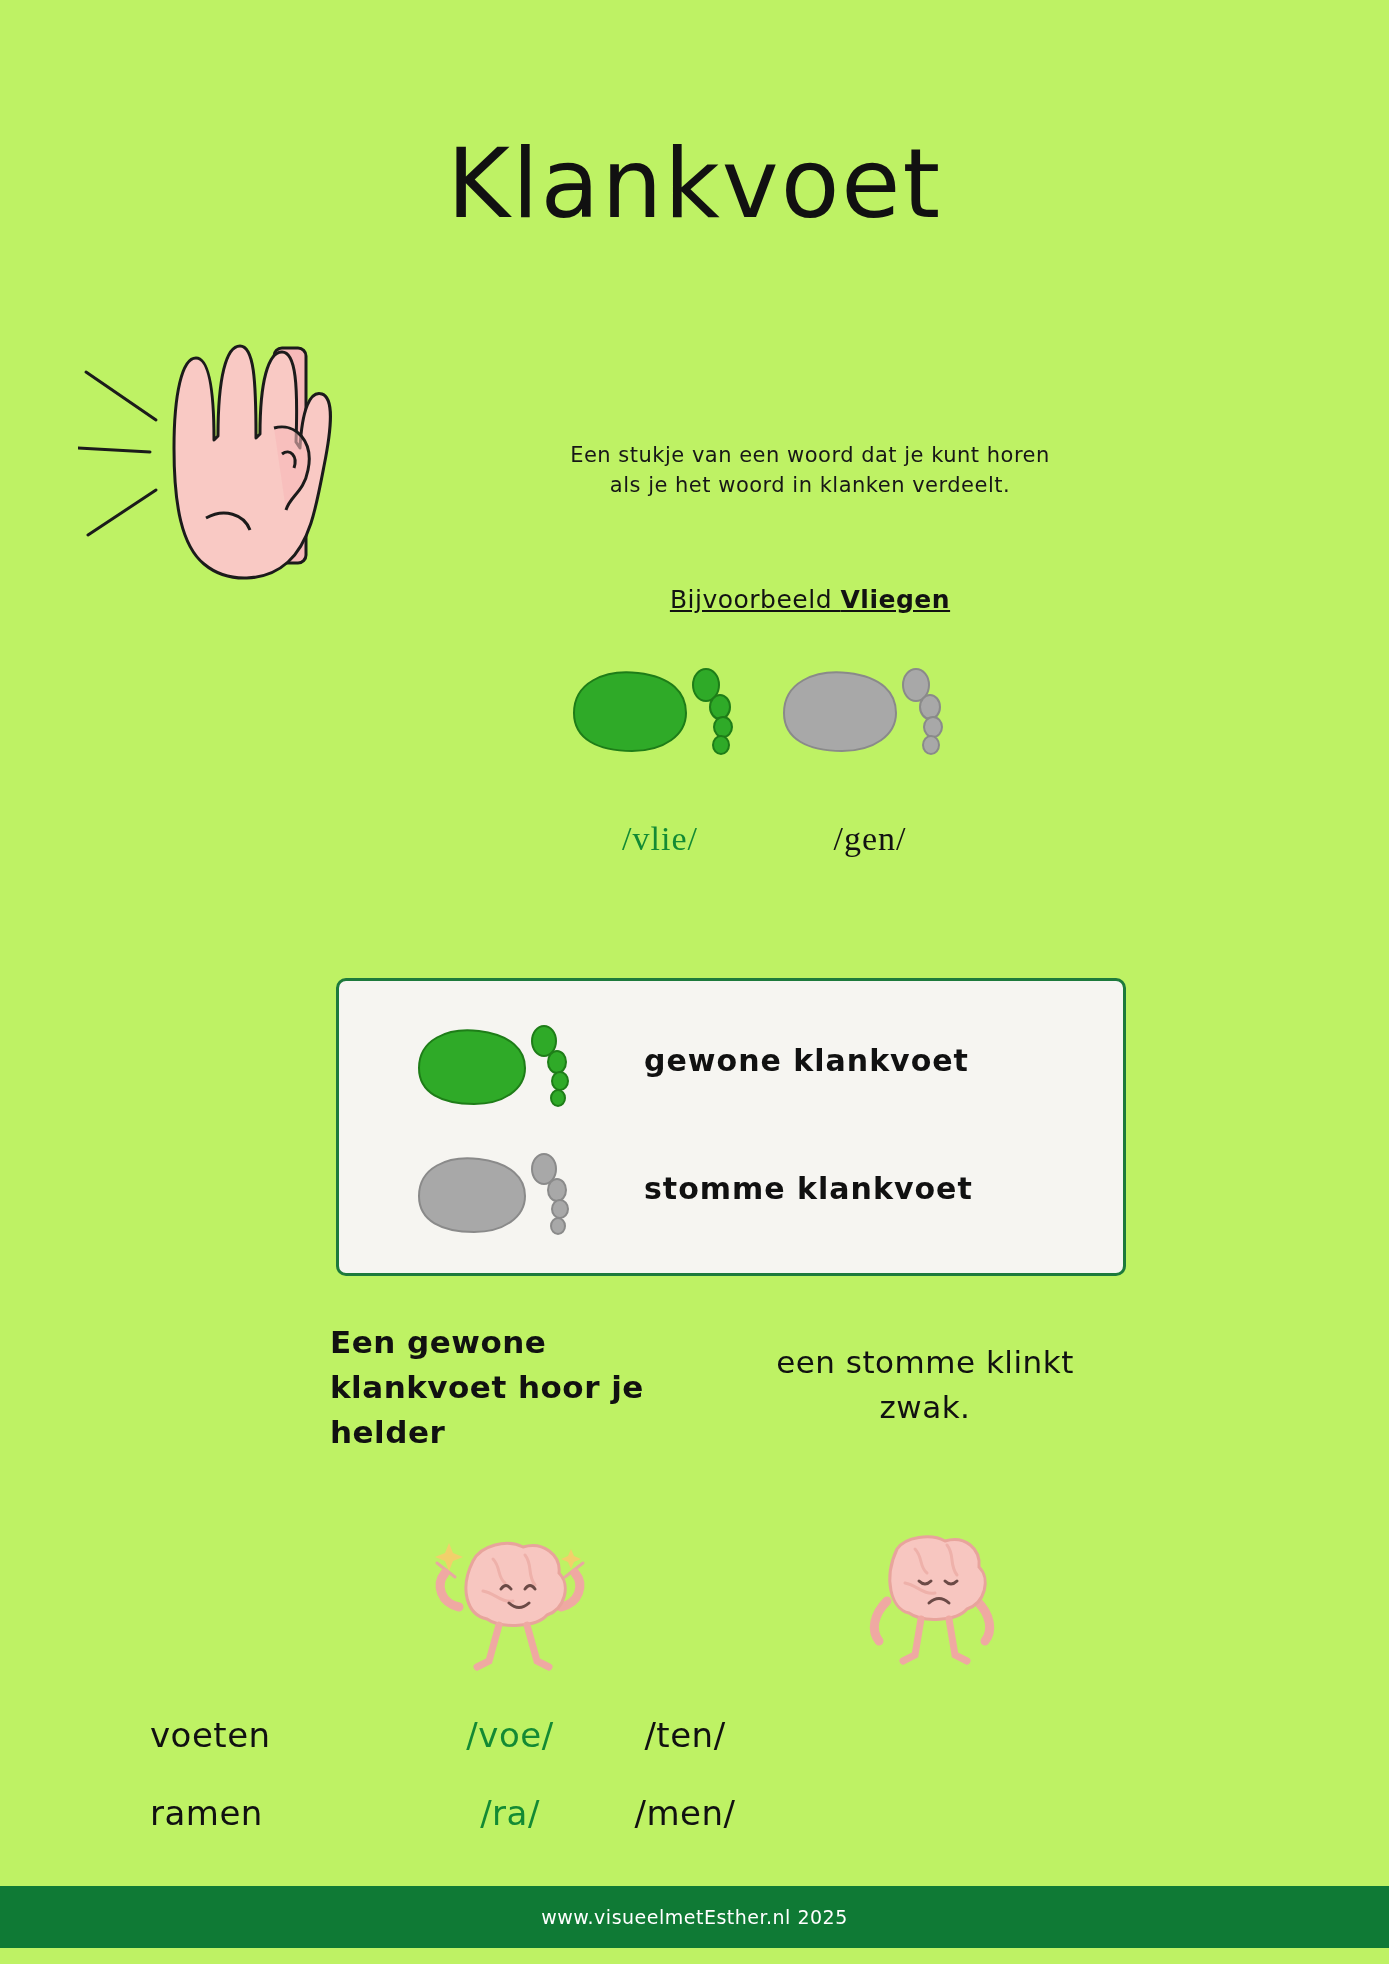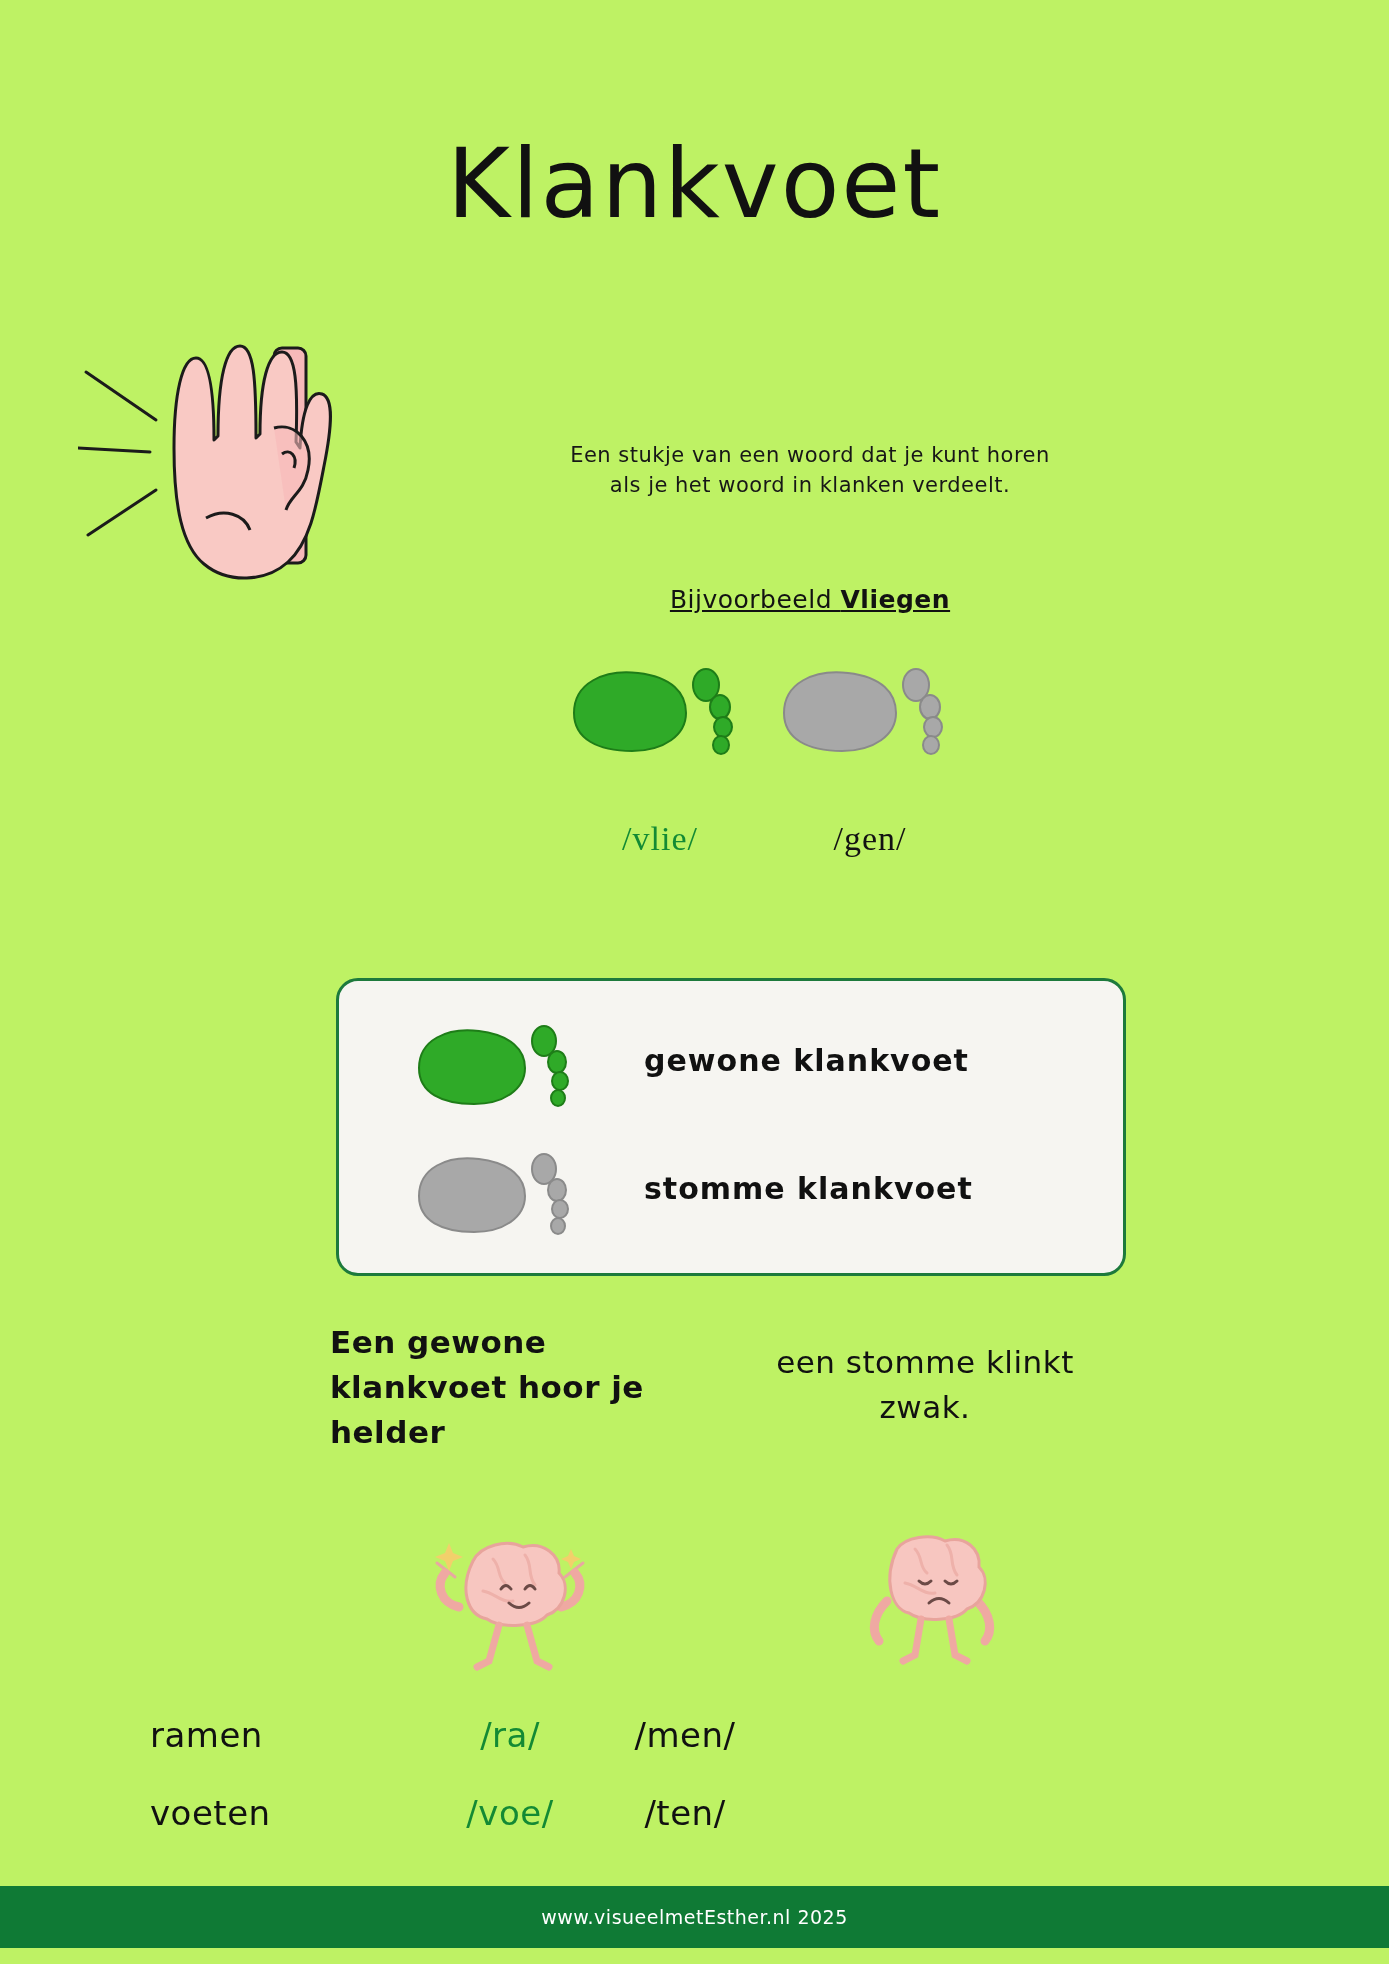--- a/index.html
+++ b/index.html
@@ -97,21 +97,21 @@
   .syl.dark  { color: #121212; }
 
   
   .legend {
     position: absolute;
     left: 336px;
     top: 978px;
     width: 790px;
     height: 298px;
     border: 3px solid #1d7a3c;
-    border-radius: 22px;
+    border-radius: 10px;
     box-sizing: border-box;
     background: #f6f5f1;
   }
   .legend-row {
     position: absolute;
     left: 40px;
     width: 710px;
     height: 110px;
   }
   .legend-row .foot-ico {
@@ -385,28 +385,28 @@
 
       <g stroke="#efa9a2" stroke-width="7" stroke-linecap="round" fill="none">
         <path d="M76 104 L70 140 L58 146"></path>
         <path d="M104 104 L110 140 L122 146"></path>
       </g>
     </svg>
   </div>
 
   <div class="words">
     <div class="word-row">
+      <span class="word-col-word">voeten</span>
+      <span class="word-col-a">/voe/</span>
+      <span class="word-col-b">/ten/</span>
+    </div>
+    <div class="word-row">
       <span class="word-col-word">ramen</span>
       <span class="word-col-a">/ra/</span>
       <span class="word-col-b">/men/</span>
     </div>
-    <div class="word-row">
-      <span class="word-col-word">voeten</span>
-      <span class="word-col-a">/voe/</span>
-      <span class="word-col-b">/ten/</span>
-    </div>
   </div>
 
   <div class="footer">
     <span>www.visueelmetEsther.nl 2025</span>
   </div>
 
 </div>
 
 </body></html>

